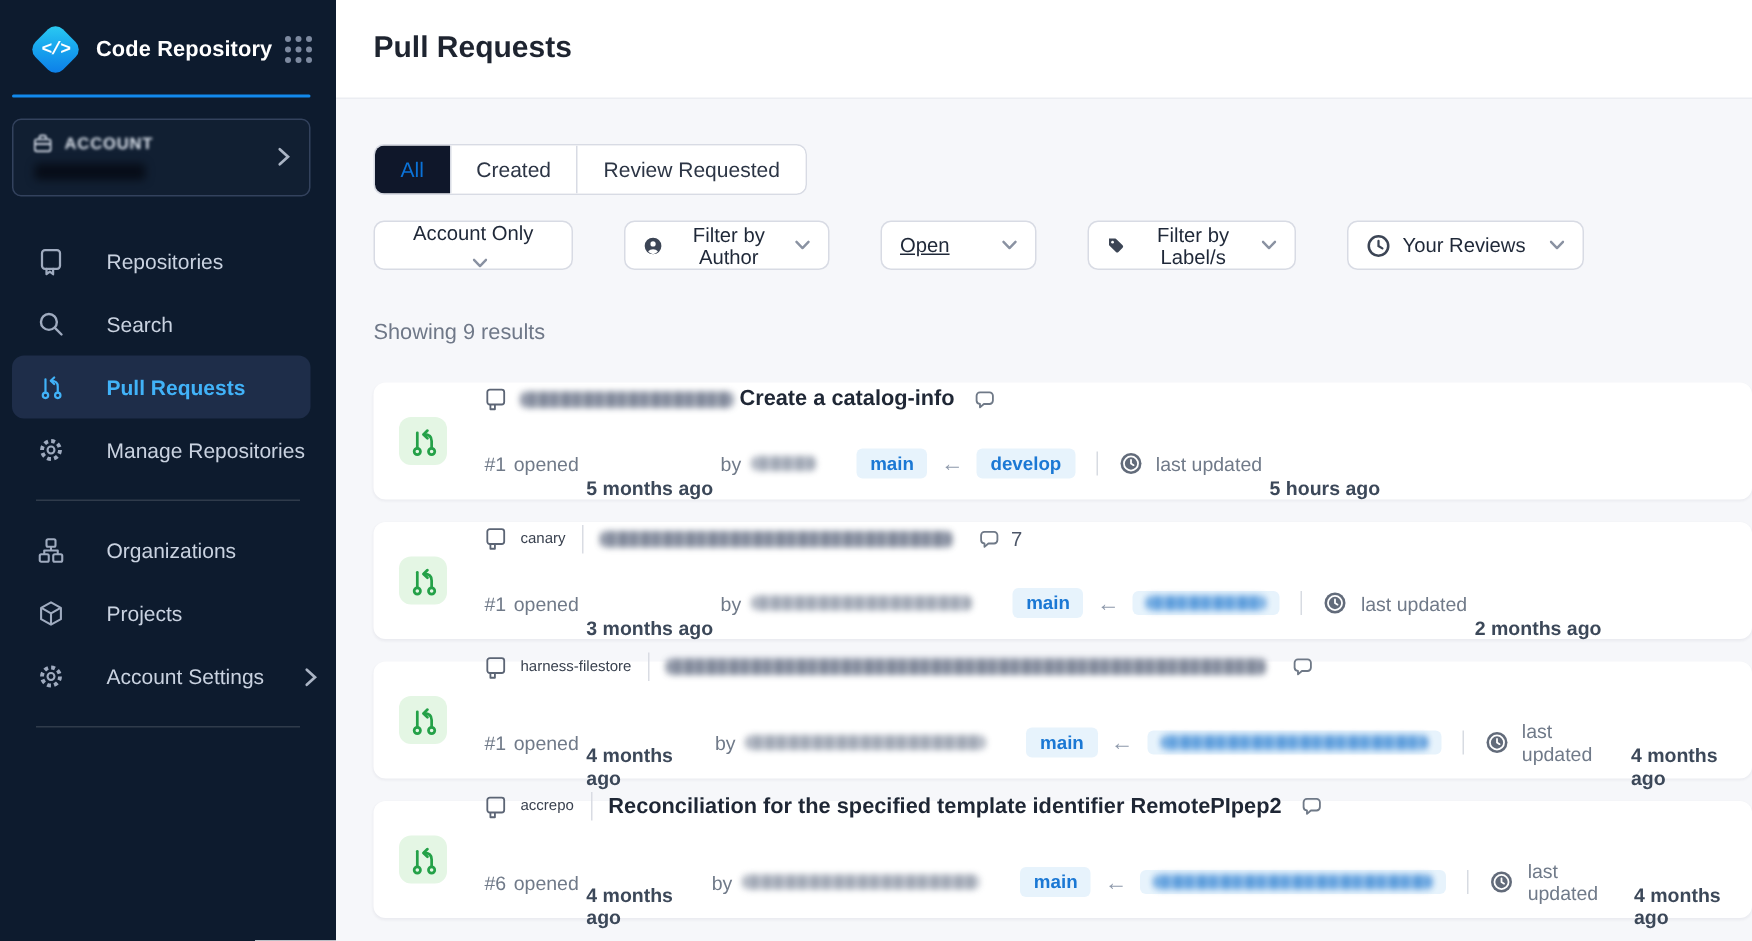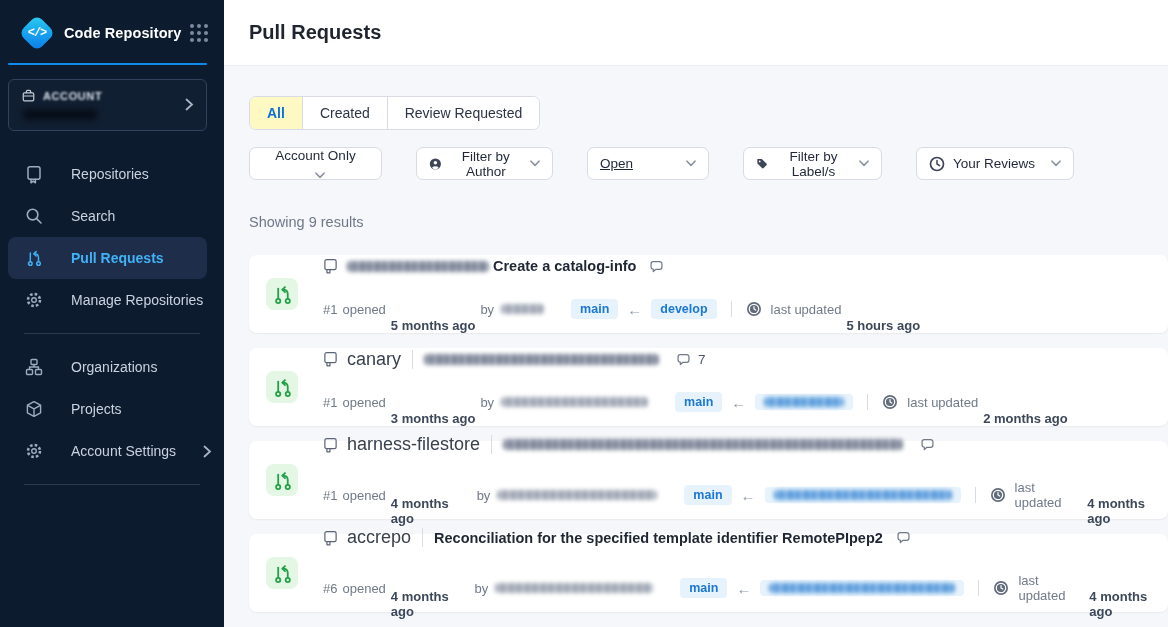--- a/index.html
+++ b/index.html
@@ -36,36 +36,36 @@
 
   
   .main { flex:1; display:flex; flex-direction:column; min-width:0; }
   .main-header { height:66px; background:#fff; border-bottom:1px solid #ebedf2; display:flex; align-items:center; padding-left:25px; flex:none; }
   .page-title { font-size:20px; font-weight:bold; color:#1e2430; }
   .content { flex:1; background:#f6f7fa; padding:30px 0 0 25px; overflow:hidden; }
 
   .tabs { display:inline-flex; background:#fff; border:1px solid #d8dbe4; border-radius:7px; overflow:hidden; }
   .tab { padding:8px 17px; font-size:14px; color:#2c3545; background:#fff; border:none; border-left:1px solid #d8dbe4; cursor:pointer; font-family:inherit; }
   .tab:first-child { border-left:none; }
-  .tab.active { background:#fef9c3; color:#0b72d7; font-weight:bold; }
+  .tab.active { background:#0f172a; color:#0b72d7; font-weight:normal; }
 
   .filters { display:flex; gap:34px; margin-top:17px; }
   .filter-btn { height:33px; background:#fff; border:1px solid #d8dbe4; border-radius:7px; display:flex; align-items:center; justify-content:space-between; padding:0 12px; cursor:pointer; font-family:inherit; font-size:13.5px; color:#1f2838; font-weight:500; }
   .filter-left { display:flex; align-items:center; gap:8px; }
   .filter-chevron { margin-left:8px; display:flex; }
 
   .results-summary { margin-top:34px; font-size:14.5px; color:#6f7888; }
 
   .pr-list { margin-top:25px; display:flex; flex-direction:column; gap:15px; }
   .pr-card { background:#fff; border-radius:8px; box-shadow:0 1px 2px rgba(31,41,61,.06); height:78px; display:flex; align-items:center; padding-left:17px; cursor:pointer; }
   .pr-icon-wrap { width:32px; height:32px; border-radius:8px; background:#e4f6e4; display:flex; align-items:center; justify-content:center; flex:none; }
   .pr-body { margin-left:25px; flex:1; min-width:0; }
   .pr-line1 { display:flex; align-items:center; height:21px; }
   .repo-icon { display:flex; margin-right:9px; color:#5c6575; }
-  .repo-name { font-size:18px; color:#39414f; }
+  .repo-name { font-size:10px; color:#39414f; }
   .vdiv { width:1px; height:19px; background:#d9dce3; margin:0 11px; flex:none; }
   .pr-title { font-size:14.5px; font-weight:bold; color:#1f2735; white-space:nowrap; }
   .comment-icon { display:flex; margin-left:13px; color:#6f7987; }
   .comment-count { margin-left:7px; font-size:13.5px; color:#4c5668; }
   .pr-line2 { display:flex; align-items:center; gap:5px; margin-top:9px; font-size:13px; color:#707a89; }
   .strong { color:#3c4859; font-weight:bold;margin-top:32px; }
   .badge { background:#e7f3fc; color:#1b78d4; font-weight:bold; font-size:12.5px; padding:3px 9px; border-radius:4px; display:inline-flex; align-items:center; line-height:14px; }
   .badge.first { margin-left:22px; }
   .merge-arrow { color:#8e99ab; font-size:15px; margin:0 4px; }
   .vdiv2 { width:1px; height:16px; background:#d7dbe2; margin:0 9px; flex:none; }
@@ -262,21 +262,21 @@
 
               <span>Filter by Author</span>
             </span>
             <span class="filter-chevron">
               <svg width="10" height="7" viewBox="0 0 10 7" fill="none" stroke="#8a92a2" stroke-width="1.6" stroke-linecap="round" stroke-linejoin="round">
                 <path d="M1 1.2 L5 5.4 L9 1.2"></path>
               </svg>
             </span>
           </button>
 
-          <button class="filter-btn" style="width: 122px; text-decoration: underline;">
+          <button class="filter-btn" style="width: 104px; text-decoration: underline;">
             <span class="filter-left">
 
               <span>Open</span>
             </span>
             <span class="filter-chevron">
               <svg width="10" height="7" viewBox="0 0 10 7" fill="none" stroke="#8a92a2" stroke-width="1.6" stroke-linecap="round" stroke-linejoin="round">
                 <path d="M1 1.2 L5 5.4 L9 1.2"></path>
               </svg>
             </span>
           </button>

